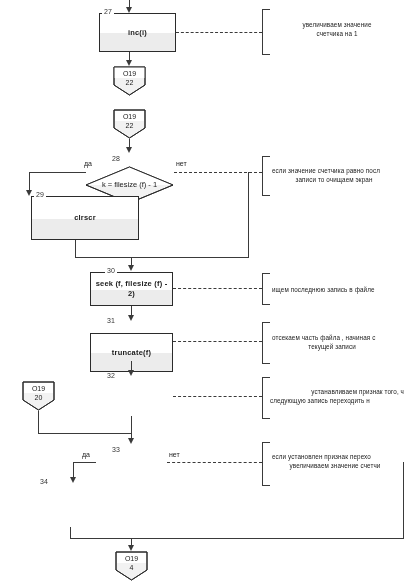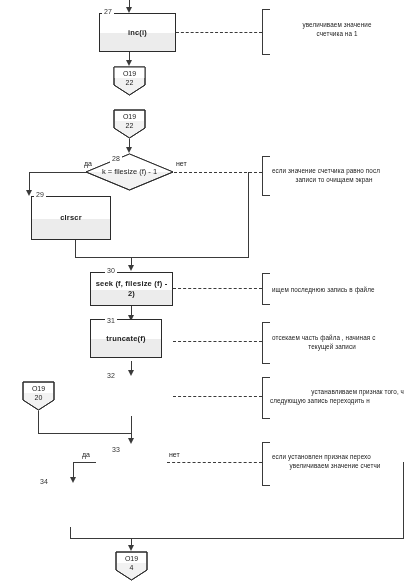--- a/index.html
+++ b/index.html
@@ -186,42 +186,42 @@
       <polygon points="2,2 31,2 31,12 2,12" fill="#ffffff" stroke="none"></polygon>
       <polygon points="1,1 32,1 32,19 16.5,29 1,19" fill="none" stroke="#2b2b2b" stroke-width="1"></polygon>
     </svg>
     <div class="ctxt">О19</div>
     <div class="ctxt" style="top:12px;">22</div>
   </div>
 
   <div class="ln lnv" style="left:129px; top:139px; height:9px;"></div>
   <div class="arr-d" style="left:126px; top:147px;"></div>
 
-  <div class="diamond" style="left:85px; top:153px; width:89px; height:38px;">
+  <div class="diamond" style="left:85px; top:166px; width:89px; height:38px;">
     <svg width="89" height="38" viewBox="0 0 89 38">
       <polygon points="44.5,1 88,19 44.5,37 1,19" fill="#f2f2f2" stroke="#2b2b2b" stroke-width="1"></polygon>
       <polygon points="44.5,1 88,19 1,19" fill="#ffffff" stroke="none"></polygon>
       <polygon points="44.5,1 88,19 44.5,37 1,19" fill="none" stroke="#2b2b2b" stroke-width="1"></polygon>
     </svg>
     <div class="dlbl">k = filesize (f) - 1</div>
   </div>
   <div class="num" style="left:110px; top:155px;">28</div>
   <div class="branch" style="left:84px; top:159px;">да</div>
   <div class="branch" style="left:176px; top:159px;">нет</div>
 
   <div class="dash" style="left:174px; top:172px; width:88px;"></div>
   <div class="bracket" style="left:262px; top:156px; width:8px; height:40px;"></div>
   <div class="cmt" style="left:272px; top:166px; width:132px; text-align:left;">если значение счетчика равно посл</div>
   <div class="cmt" style="left:272px; top:175px; width:124px;">записи то очищаем экран</div>
 
   <div class="ln lnh" style="left:29px; top:172px; width:57px;"></div>
   <div class="ln lnv" style="left:29px; top:172px; height:20px;"></div>
   <div class="arr-d" style="left:26px; top:190px;"></div>
 
-  <div class="proc" style="left:31px; top:196px; width:80px; height:44px;">
+  <div class="proc" style="left:31px; top:196px; width:108px; height:44px;">
     <div class="lbl">clrscr</div>
   </div>
   <div class="num" style="left:34px; top:191px;">29</div>
 
   <div class="ln lnv" style="left:75px; top:240px; height:17px;"></div>
   <div class="ln lnh" style="left:75px; top:257px; width:57px;"></div>
   <div class="ln lnv" style="left:248px; top:172px; height:85px;"></div>
   <div class="ln lnh" style="left:131px; top:257px; width:118px;"></div>
   <div class="ln lnv" style="left:131px; top:257px; height:10px;"></div>
   <div class="arr-d" style="left:128px; top:265px;"></div>
@@ -231,21 +231,21 @@
   </div>
   <div class="num" style="left:105px; top:267px;">30</div>
 
   <div class="dash" style="left:173px; top:288px; width:89px;"></div>
   <div class="bracket" style="left:262px; top:273px; width:8px; height:32px;"></div>
   <div class="cmt" style="left:272px; top:285px; width:132px; text-align:left;">ищем последнюю запись в файле</div>
 
   <div class="ln lnv" style="left:131px; top:306px; height:11px;"></div>
   <div class="arr-d" style="left:128px; top:315px;"></div>
 
-  <div class="proc" style="left:90px; top:319px; width:72px; height:39px;">
+  <div class="proc" style="left:90px; top:333px; width:83px; height:39px;">
     <div class="lbl">truncate(f)</div>
   </div>
   <div class="num" style="left:105px; top:317px;">31</div>
 
   <div class="dash" style="left:173px; top:341px; width:89px;"></div>
   <div class="bracket" style="left:262px; top:322px; width:8px; height:42px;"></div>
   <div class="cmt" style="left:272px; top:333px; width:132px; text-align:left;">отсекаем часть файла , начиная с</div>
   <div class="cmt" style="left:272px; top:342px; width:120px;">текущей записи</div>
 
   <div class="ln lnv" style="left:131px; top:361px; height:11px;"></div>

